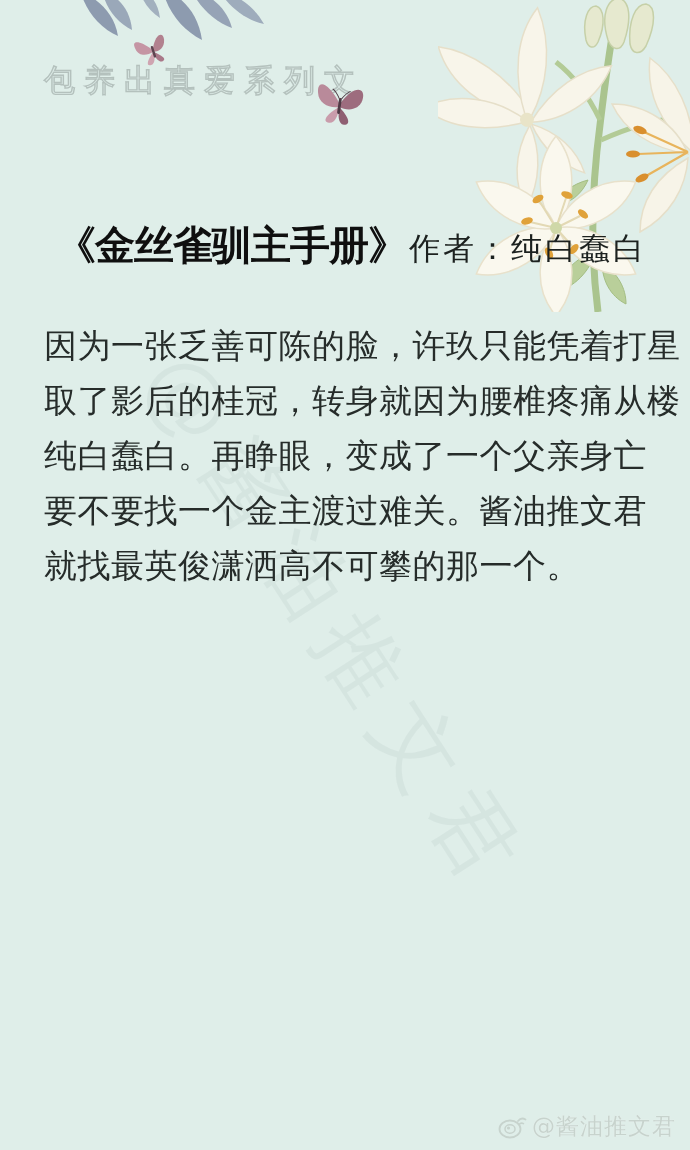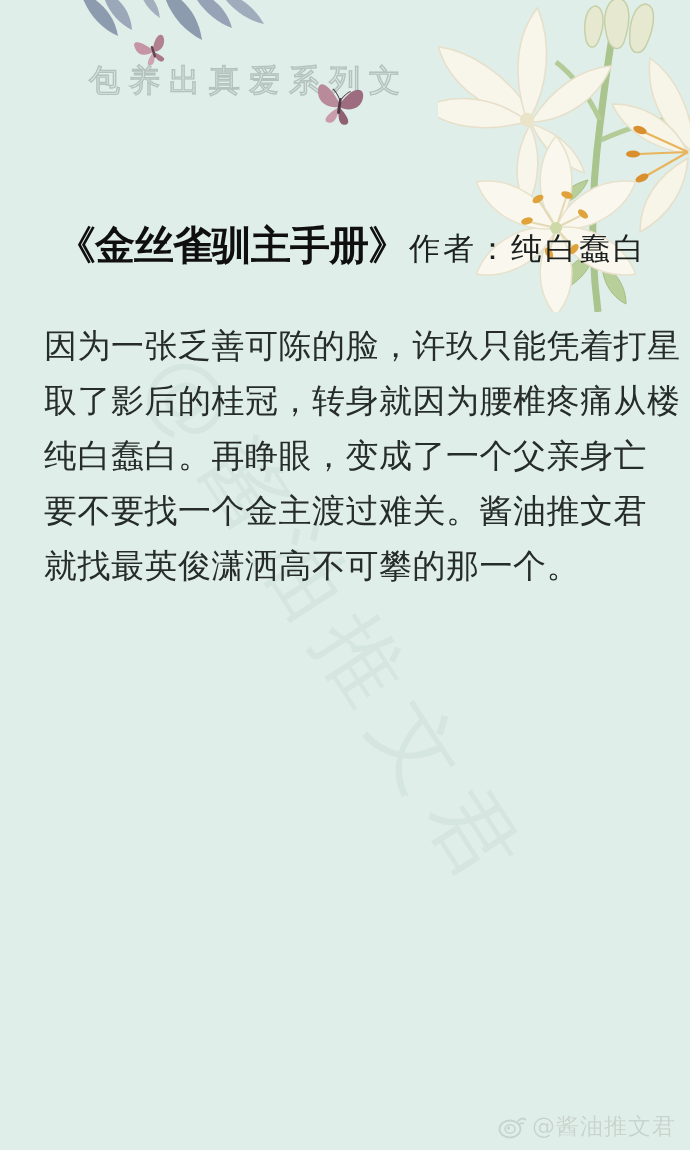--- a/index.html
+++ b/index.html
@@ -15,21 +15,20 @@
   .butterfly-1{position:absolute;left:132px;top:28px;width:40px;height:40px;transform:rotate(-18deg);}
   .butterfly-2{position:absolute;left:312px;top:76px;width:56px;height:52px;transform:rotate(8deg);}
   .series-watermark{
     position:absolute;left:44px;top:60px;
     font-family:"DejaVu Sans","Liberation Sans",sans-serif;
     font-size:31px;letter-spacing:9px;
     color:rgba(223,238,233,0.15);
     -webkit-text-stroke:1.4px #b4c1bd;
     text-stroke:1.4px #b4c1bd;
     white-space:nowrap;
-    margin-left:45px;
   }
   .lily{position:absolute;right:0;top:0;width:252px;height:312px;}
   
   .title-row{
     position:absolute;left:56px;top:218px;width:600px;
     white-space:nowrap;line-height:54px;
   }
   .book-title{
     font-family:"DejaVu Sans","Liberation Sans",sans-serif;
     font-weight:900;font-size:40px;color:#0f0f0f;

